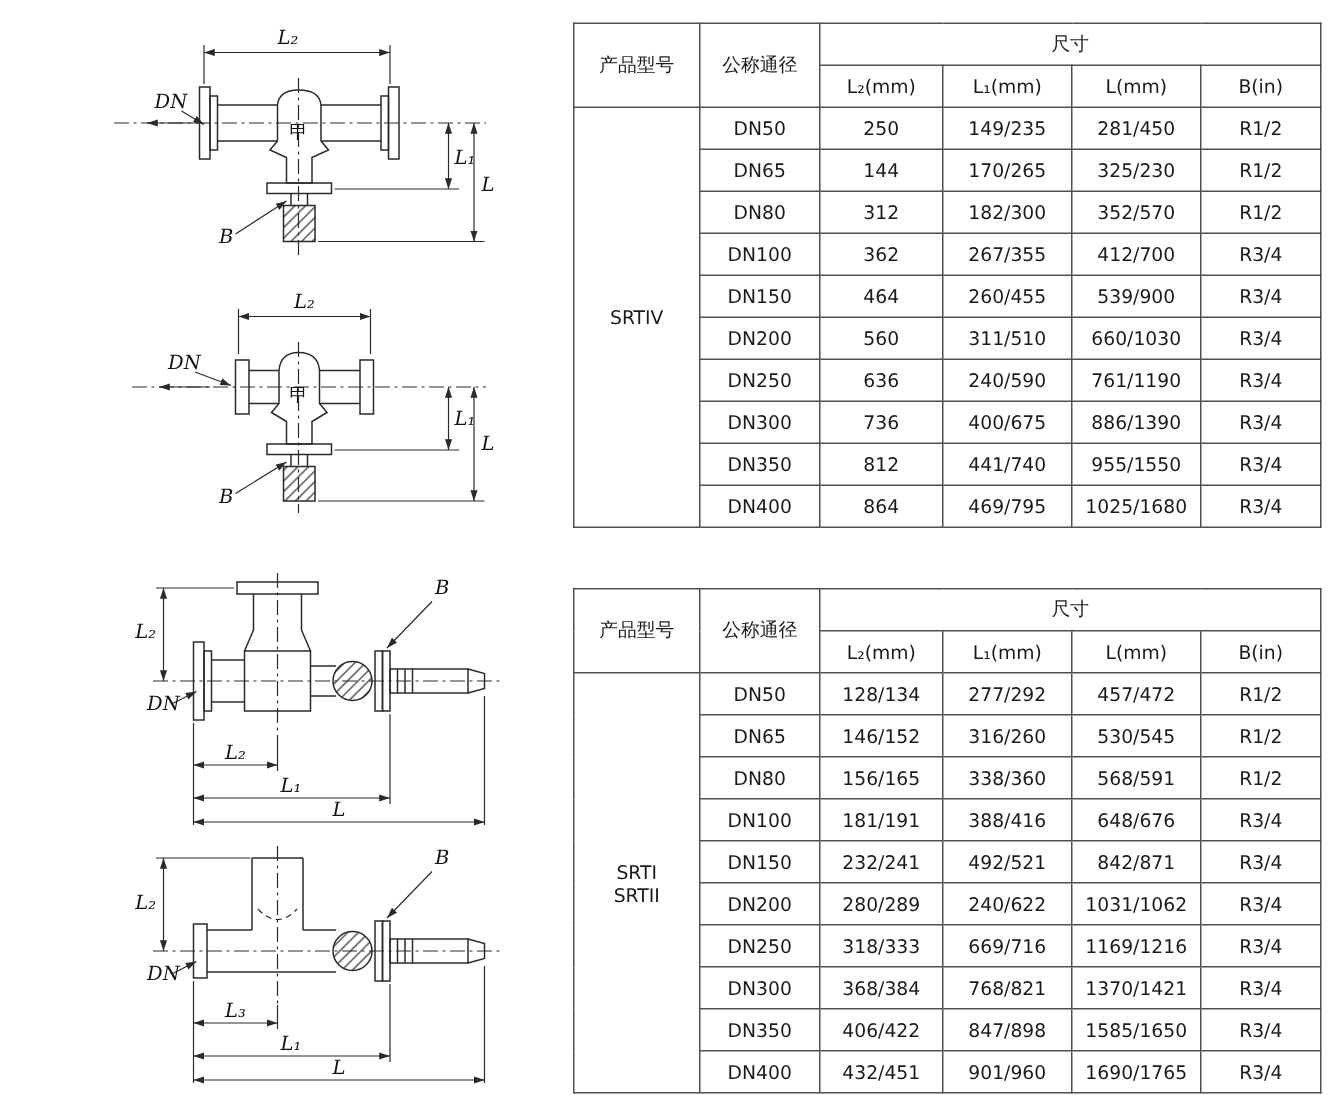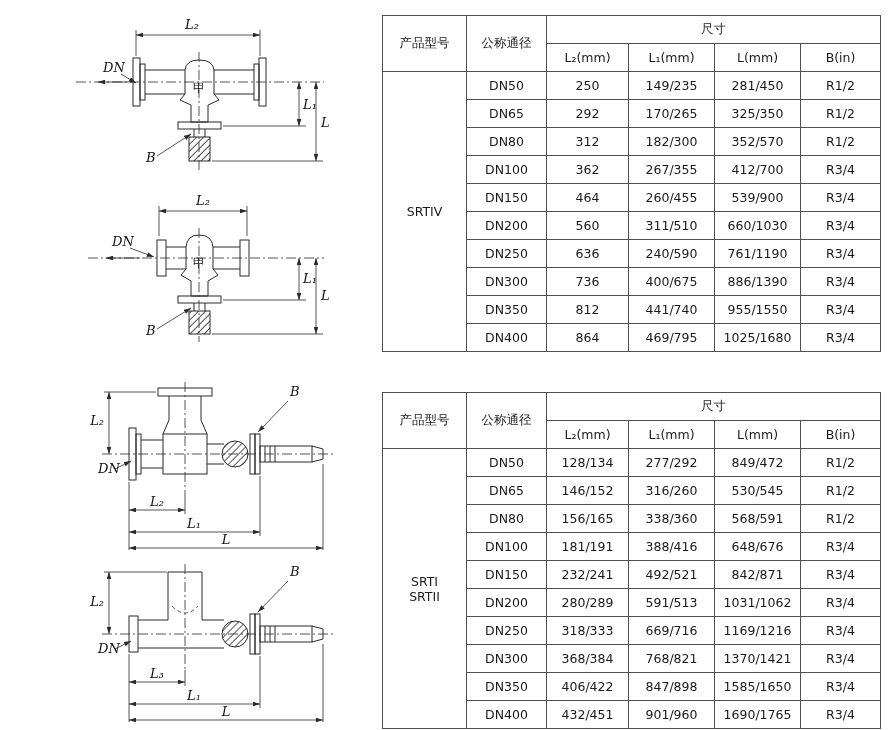--- a/index.html
+++ b/index.html
@@ -274,23 +274,23 @@
             <td rowspan="10">SRTIV</td>
             <td>DN50</td>
             <td>250</td>
             <td>149/235</td>
             <td>281/450</td>
             <td>R1/2</td>
           </tr>
 
           <tr>
             <td>DN65</td>
-            <td>292</td>
+            <td>144</td>
             <td>170/265</td>
-            <td>325/350</td>
+            <td>325/230</td>
             <td>R1/2</td>
           </tr>
 
           <tr>
             <td>DN80</td>
             <td>312</td>
             <td>182/300</td>
             <td>352/570</td>
             <td>R1/2</td>
           </tr>
@@ -375,21 +375,21 @@
           <th>B(in)</th>
         </tr>
       </thead>
       <tbody>
 
           <tr>
             <td rowspan="10">SRTI<br>SRTII</td>
             <td>DN50</td>
             <td>128/134</td>
             <td>277/292</td>
-            <td>849/472</td>
+            <td>457/472</td>
             <td>R1/2</td>
           </tr>
 
           <tr>
             <td>DN65</td>
             <td>146/152</td>
             <td>316/260</td>
             <td>530/545</td>
             <td>R1/2</td>
           </tr>
@@ -414,21 +414,21 @@
             <td>DN150</td>
             <td>232/241</td>
             <td>492/521</td>
             <td>842/871</td>
             <td>R3/4</td>
           </tr>
 
           <tr>
             <td>DN200</td>
             <td>280/289</td>
-            <td>591/513</td>
+            <td>240/622</td>
             <td>1031/1062</td>
             <td>R3/4</td>
           </tr>
 
           <tr>
             <td>DN250</td>
             <td>318/333</td>
             <td>669/716</td>
             <td>1169/1216</td>
             <td>R3/4</td>

